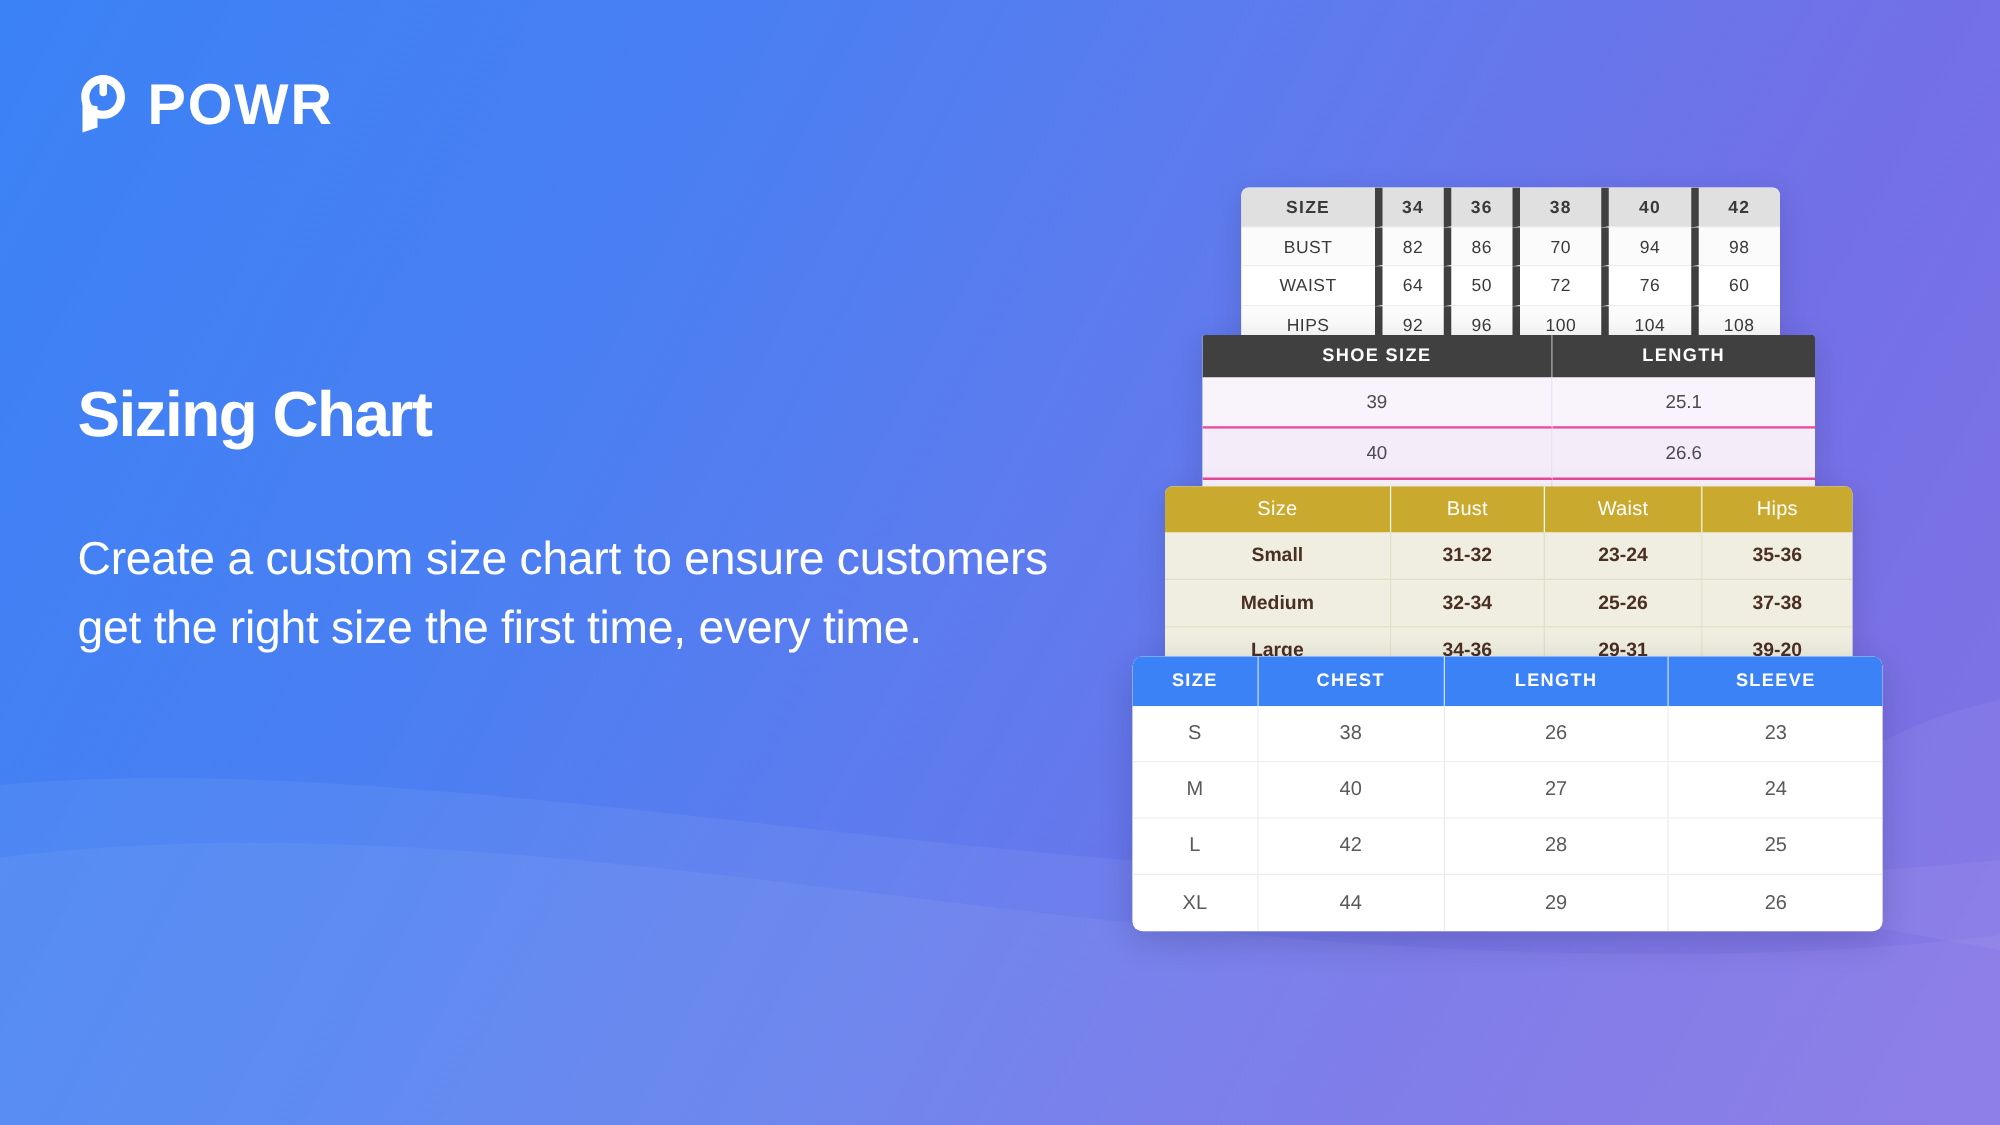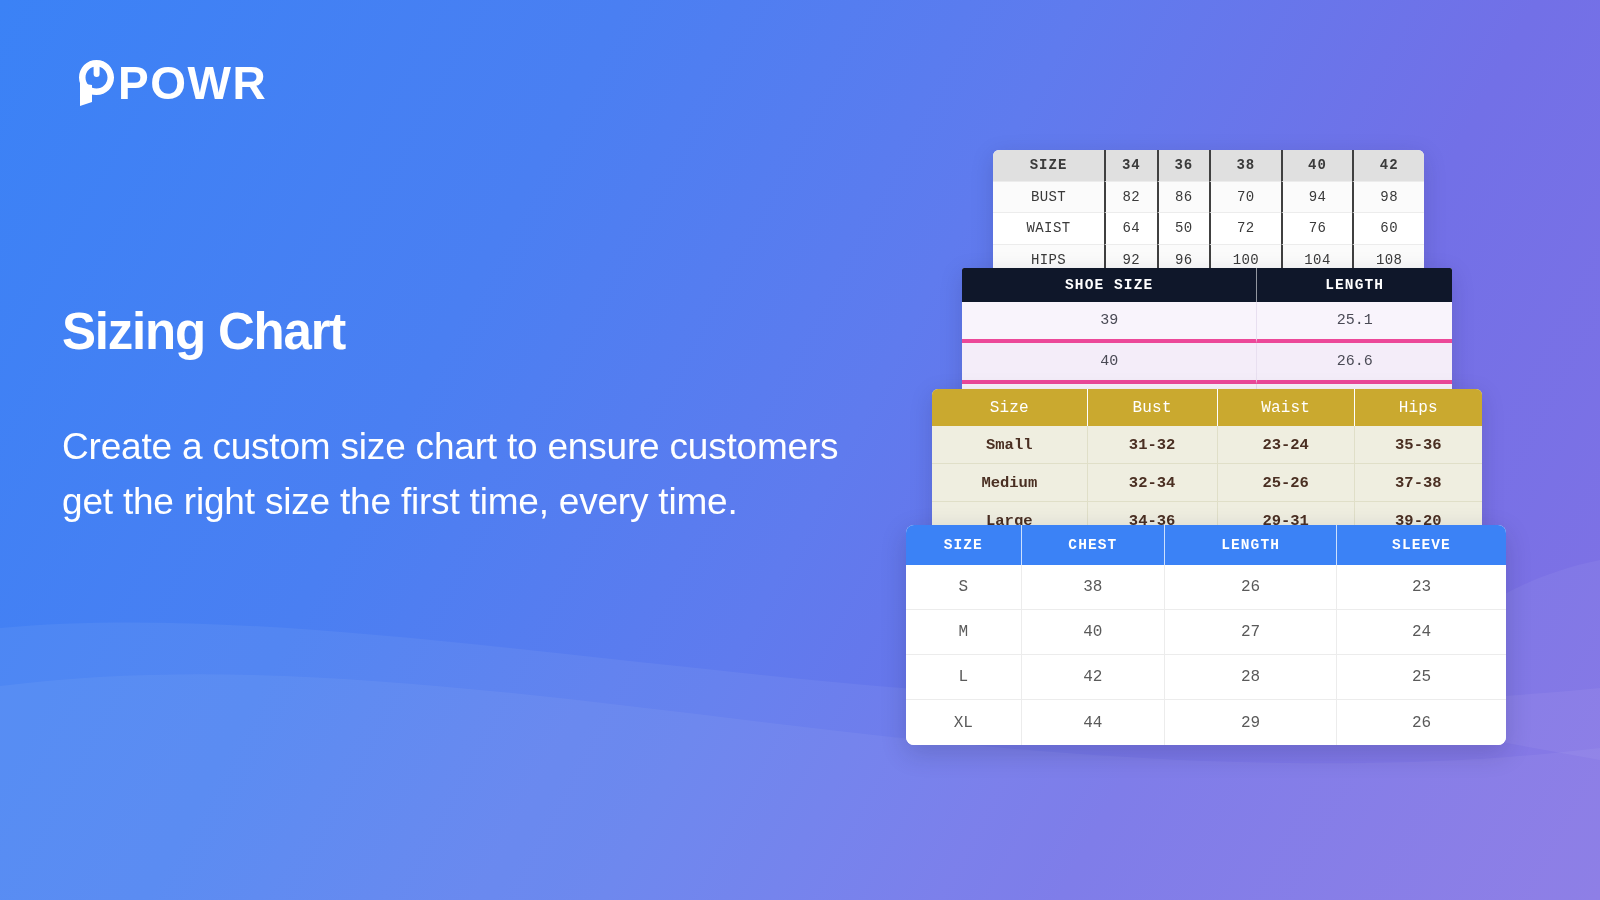--- a/index.html
+++ b/index.html
@@ -8,22 +8,22 @@
     font-family:"Liberation Sans", sans-serif;
     background:#3B82F6;
     position:relative;
   }
   #bg-gradient{
     position:absolute; inset:0;
     background:linear-gradient(118deg,#3B82F6 0%,#4A7FF2 30%,#5F7BEE 52%,#7270E7 74%,#8272E4 100%);
   }
   #bg-waves{ position:absolute; inset:0; }
   .logo-wrap{
-    position:absolute; left:76px; top:58px;
-    display:flex; align-items:center; 
+    position:absolute; left:62px; top:58px;
+    display:flex; align-items:center; gap:14px;
   }
   .logo-mark{ width:42px; height:50px; }
   .logo-text{
     color:#fff; font-size:46px; font-weight:700;
     letter-spacing:1.5px; line-height:1;
     font-family:"Liberation Sans", sans-serif;
   }
   .headline{
     position:absolute; left:62px; top:305px;
     color:#ffffff; font-size:51px; font-weight:700;
@@ -36,59 +36,59 @@
   }
 
   .stack{ position:absolute; left:0; top:0; width:1600px; height:900px; }
 
   .sz-table{
     position:absolute;
     border-collapse:separate;
     border-spacing:0;
     overflow:hidden;
     box-shadow:0 6px 22px rgba(30,30,70,.17);
-    font-family:Liberation Mono, monospace;
+    font-family:Liberation Sans, sans-serif;
   }
   .sz-table th, .sz-table td{
     text-align:center; white-space:nowrap;
   }
 
   
   #table-grey{
     left:993px; top:150px; width:431px; height:125px;
     border-radius:6px 6px 0 0;
     background:#fbfbfb;
     z-index:1;
   }
   #table-grey td{
     font-size:14px; color:#3a3a3a; height:31.5px;
     letter-spacing:.4px; border-bottom:1px solid #ececec;
   }
   #table-grey tr:first-child td{
     background:#e0e0e0; font-weight:600; letter-spacing:1px;
   }
-  #table-grey td:not(:first-child){ border-left:2px solid #404040;margin-top:20px; }
+  #table-grey td:not(:first-child){ border-left:6px solid #404040;margin-top:20px; }
   #table-grey tr:nth-child(even) td{ background:#fbfbfb; }
   #table-grey tr:nth-child(odd):not(:first-child) td{ background:#ffffff; }
 
   
   #table-purple{
     left:962px; top:268px; width:490px; height:120px;
     background:#f7f1fb; z-index:2; border-radius:2px 2px 0 0;
   }
   #table-purple th{
-    background:#0f172a; color:#fff; font-size:14.5px; font-weight:600;
+    background:#404040; color:#fff; font-size:14.5px; font-weight:600;
     letter-spacing:1.1px; height:34px;
     border-right:1px solid rgba(255,255,255,.55);
     margin-top:36px;
   }
   #table-purple th:last-child{ border-right:none; }
   #table-purple td{
     font-size:15px; color:#4a4a55; height:41px;
-    border-bottom:4px solid #ec4899;
+    border-bottom:2px solid #ec4899;
     border-right:1px solid #e8dff0;
   }
   #table-purple td:last-child{ border-right:none; }
   #table-purple tr:nth-child(odd) td{ background:#f9f4fc; }
   #table-purple tr:nth-child(even) td{ background:#f4edf9; }
 
   
   #table-gold{
     left:932px; top:389px; width:550px; height:136px;
     z-index:3; border-radius:6px 6px 0 0; background:#efeedd;

